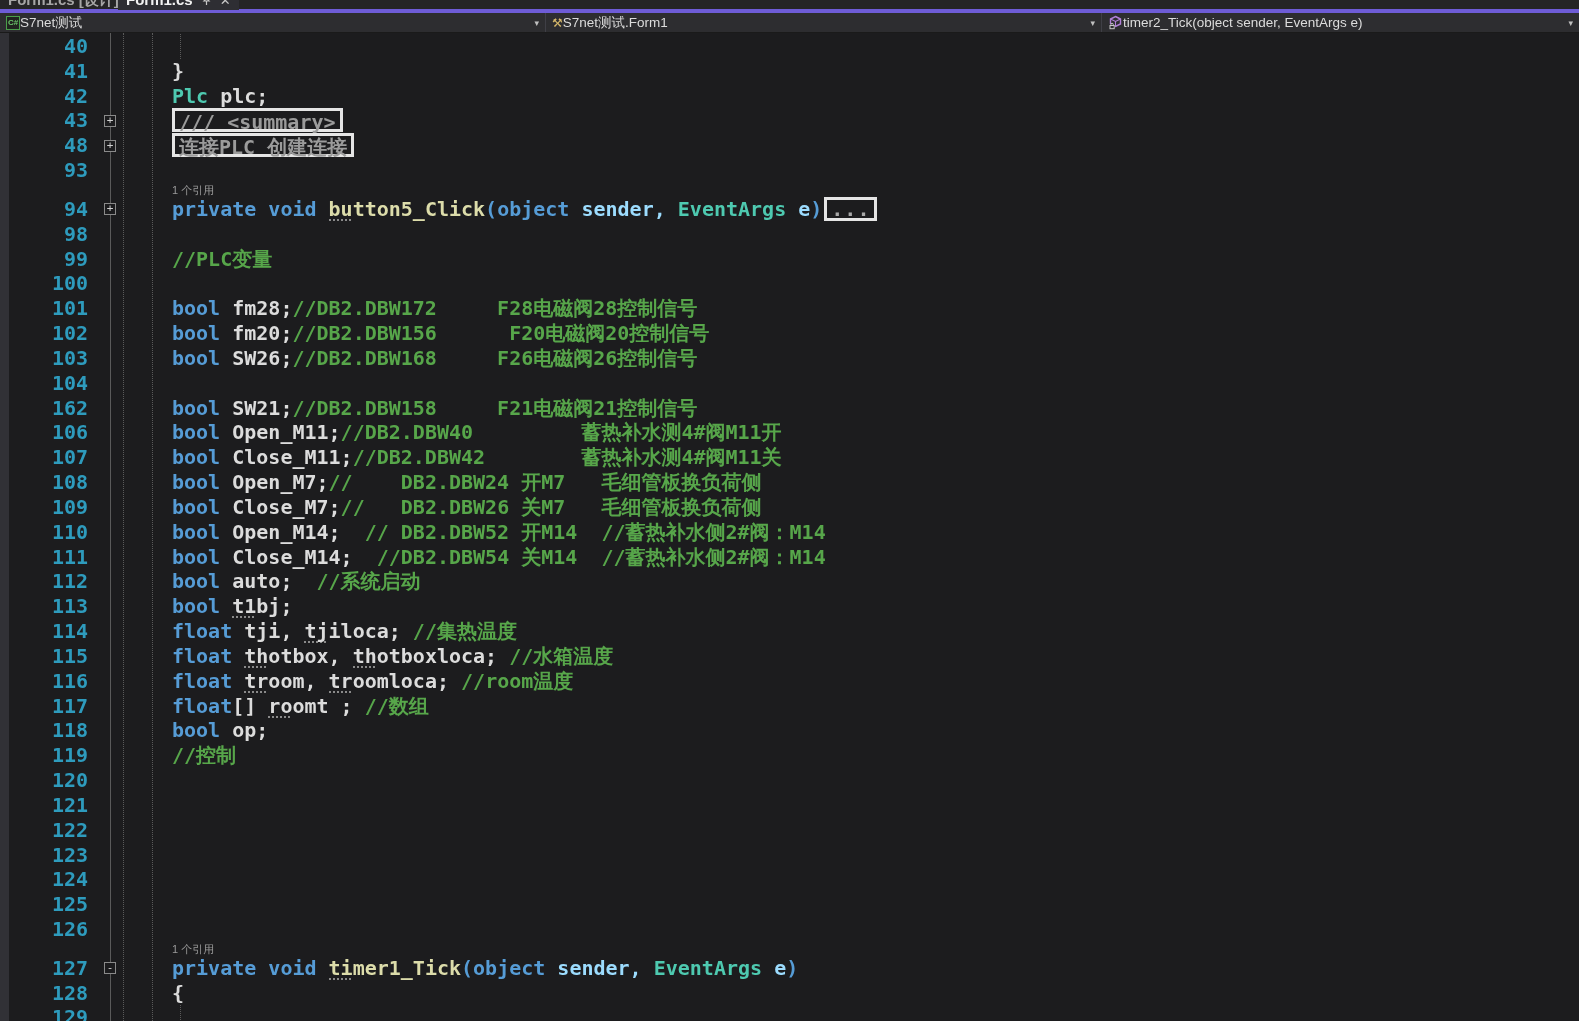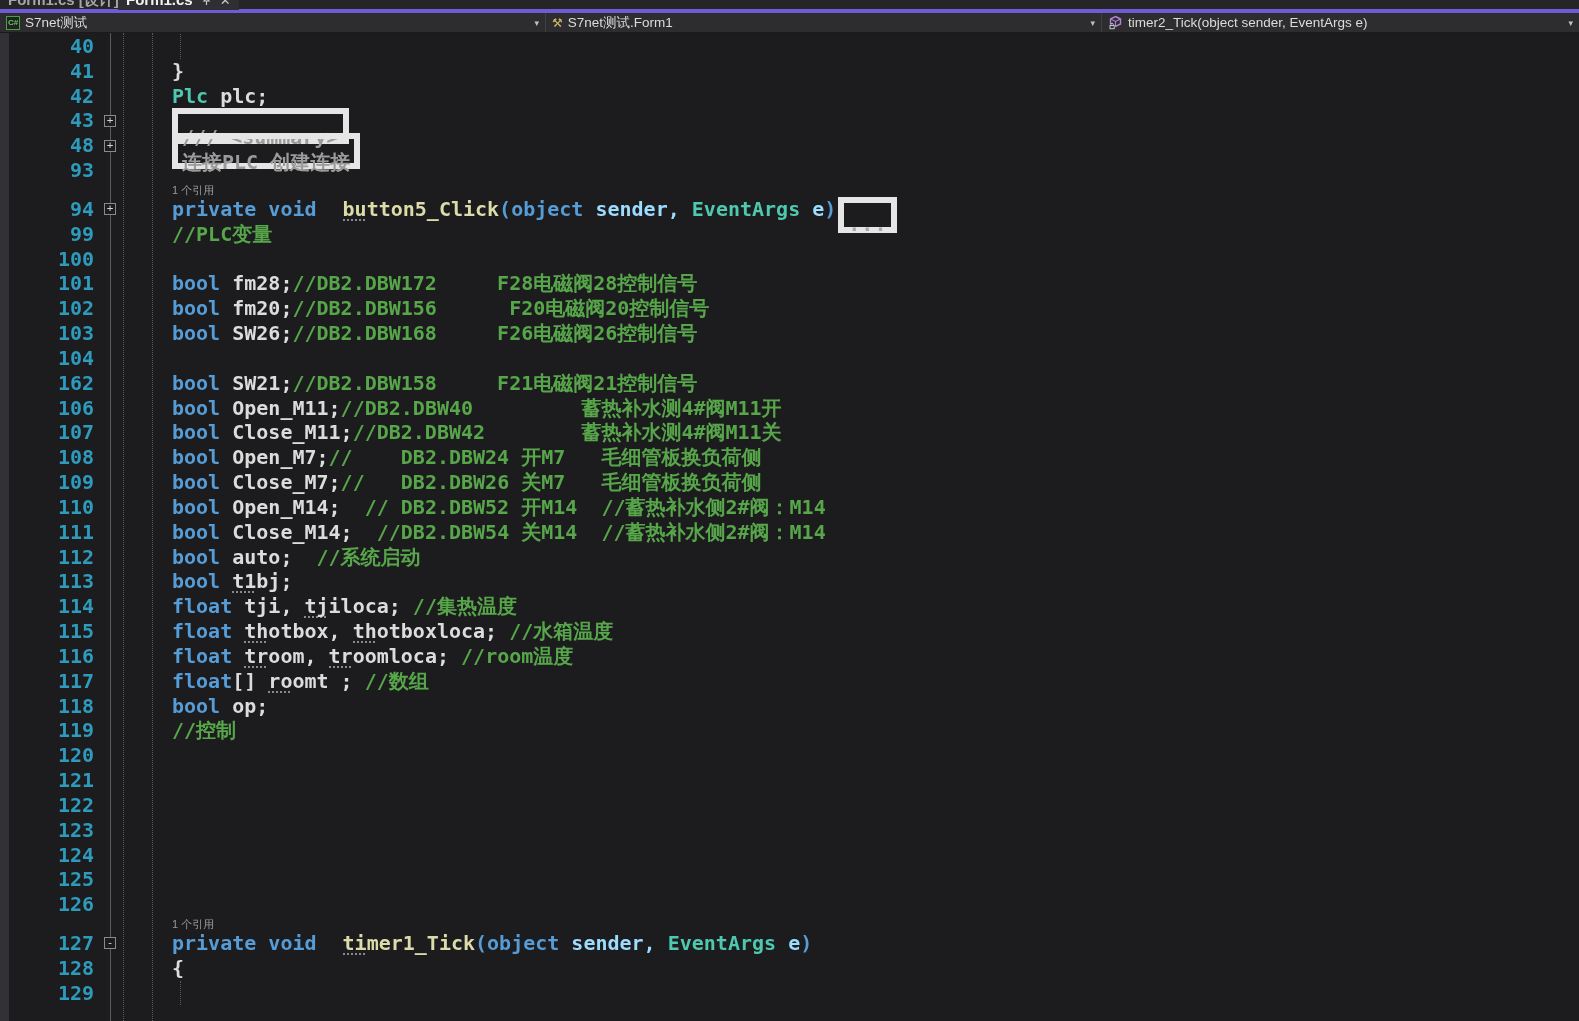--- a/index.html
+++ b/index.html
@@ -18,54 +18,54 @@
   .tab{position:absolute;top:-12px;height:24px;line-height:24px;font-size:15px;font-weight:700;
        color:#A6A6A6;white-space:nowrap;padding:0 8px;}
   .tab.inactive{left:0;}
   .tab.active{left:118px;background:#2E2E33;color:#F2F2F2;z-index:2;height:25px;border-bottom:3px solid var(--accent);}
   .tab .ticon{display:inline-block;margin-left:8px;color:#C8C8C8;font-weight:400;font-size:13px;}
 
   
   .navbar{position:relative;height:20px;background:var(--chrome-bg);border-bottom:1px solid #1A1A1A;display:flex;}
   .navsec{position:relative;height:100%;border-right:1px solid #3F3F46;display:flex;align-items:center;
           padding-left:6px;color:#DCDCDC;font-size:13.5px;white-space:nowrap;overflow:hidden;}
-  .navsec .navlabel{margin-left:5px;}
+  .navsec .navlabel{}
   .navsec .ddarrow{position:absolute;right:6px;top:50%;transform:translateY(-50%);color:#C0C0C0;font-size:9px;}
   .s1{width:546px;} .s2{width:556px;} .s3{flex:1;border-right:none;}
   .cs-icon{display:inline-block;width:14px;height:14px;border:1px solid #4A9E4A;color:#6CC56C;
            font-size:8px;font-weight:700;text-align:center;line-height:12px;background:#20241F;}
   .class-icon{color:#D6B86A;font-size:12px;line-height:14px;}
   .method-icon-wrap{position:relative;width:15px;height:15px;display:inline-block;}
 
   
   .editor{position:relative;height:988px;background:var(--editor-bg);
           font-family:"DejaVu Sans Mono","Liberation Mono",monospace;font-weight:700;font-size:20px;}
   .bpmargin{position:absolute;left:0;top:0;bottom:0;width:9px;background:#313136;}
   .foldline{position:absolute;left:110px;top:0;bottom:0;width:1px;background:#5A5A5A;}
   .guide{position:absolute;top:0;bottom:0;width:0;border-left:1px dotted #5A5A5A;}
   .g1{left:123px;} .g2{left:152px;}
   .rows{position:absolute;left:0;top:1px;right:0;}
   .row{position:relative;height:24.84px;line-height:24.84px;white-space:nowrap;}
   .row.lens{height:14px;line-height:14px;}
-  .ln{position:absolute;left:18px;top:0;width:76px;text-align:right;color:var(--line-number);}
+  .ln{position:absolute;left:12px;top:0;width:76px;text-align:right;color:var(--line-number);}
   .code{position:absolute;left:172px;top:0;white-space:pre;}
   .lenst{position:absolute;left:172px;top:0;font-family:"Liberation Sans",sans-serif;
          font-size:11px;font-weight:400;color:var(--codelens);}
   .fbox{position:absolute;left:104px;top:50%;transform:translateY(-50%);width:12px;height:12px;
         background:var(--editor-bg);border:1px solid #8A8A8A;color:#D0D0D0;font-size:11px;
         line-height:10px;text-align:center;z-index:2;font-weight:400;}
   .g3{position:absolute;left:180px;top:0;bottom:0;width:0;border-left:1px dotted #5A5A5A;}
 
   .tk{white-space:pre;}
   .kw{color:var(--keyword);} .ty{color:var(--type);} .pu{color:var(--keyword);}
-  .me,.med{color:var(--method);margin-left:14px;} .pa{color:var(--parameter);}
+  .me,.med{color:var(--method);} .pa{color:var(--parameter);}
   .pl,.pld{color:var(--plain);} .cm{color:var(--comment);} .cm2{color:var(--collapsed-text);}
   .pld,.med{background:repeating-linear-gradient(90deg,#8A8A8A 0 2px,transparent 2px 4px) left bottom/22px 2px no-repeat;}
-  .cbox{display:inline-block;border:6px solid #e5e5e5;color:var(--collapsed-text);
-        padding:12px 4px;line-height:22px;height:24px;vertical-align:top;}
+  .cbox{display:inline-block;border:3px solid #e5e5e5;color:var(--collapsed-text);
+        padding:0 4px;line-height:22px;height:24px;vertical-align:top;}
   .cbox.ell{margin-left:2px;line-height:18px;letter-spacing:1px;color:#A8A8A8;}
 </style>
 </head>
 <body>
 
 <div class="tabstrip">
   <div class="tab inactive">
     <span>Form1.cs [设计]</span><span class="ticon">+</span>
   </div>
   <div class="accentbar"></div>
@@ -137,20 +137,24 @@
       </div>
       <div class="row lens">
         <span class="lenst">1 个引用</span>
       </div>
       <div class="row">
         <span class="ln">94</span>
         <span class="fbox">+</span>
         <span class="code"><span class="tk kw">private</span><span class="tk pl"> </span><span class="tk kw">void</span><span class="tk pl"> </span><span class="tk med">button5_Click</span><span class="tk pu">(</span><span class="tk kw">object</span><span class="tk pl"> </span><span class="tk pa">sender</span><span class="tk pa">,</span><span class="tk pl"> </span><span class="tk ty">EventArgs</span><span class="tk pl"> </span><span class="tk pa">e</span><span class="tk pu">)</span><span class="cbox ell">...</span></span>
       </div>
       <div class="row">
+        <span class="ln">98</span>
+        <span class="code"></span>
+      </div>
+      <div class="row">
         <span class="ln">99</span>
         <span class="code"><span class="tk cm">//PLC变量</span></span>
       </div>
       <div class="row">
         <span class="ln">100</span>
       </div>
       <div class="row">
         <span class="ln">101</span>
         <span class="code"><span class="tk kw">bool</span><span class="tk pl"> fm28;</span><span class="tk cm">//DB2.DBW172     F28电磁阀28控制信号</span></span>
       </div>

